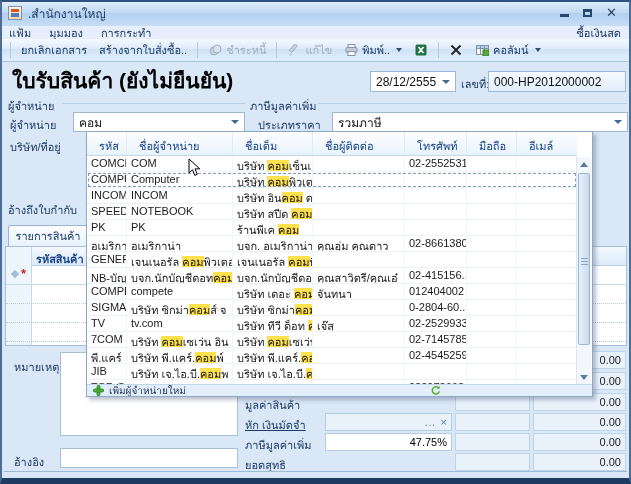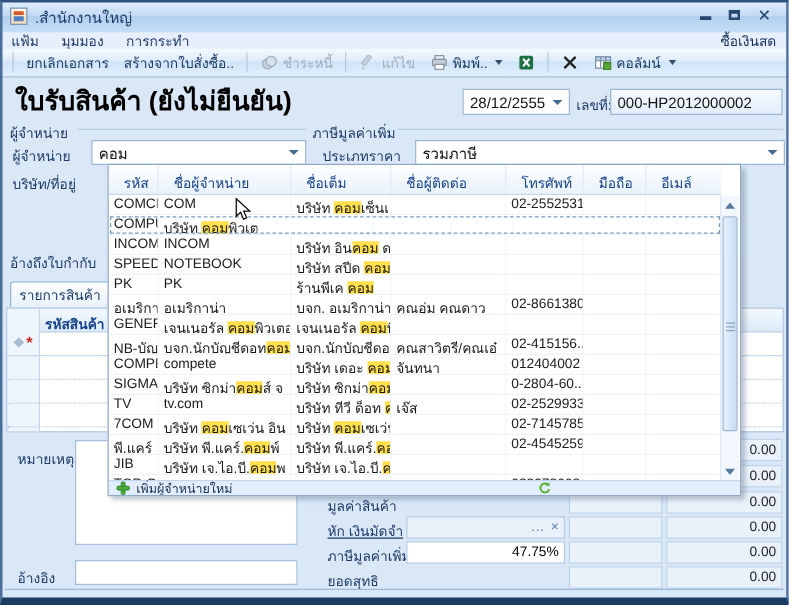--- a/index.html
+++ b/index.html
@@ -49,21 +49,21 @@
   .grid-rowhdr-col{position:absolute;left:0;top:0;width:26px;height:100%;border-right:1px solid #c6d9ec;background:#eef5fc;}
   .grid-col-label{position:absolute;left:30px;top:3px;font-size:11px;font-weight:bold;color:#15428b;}
   .grid-row{position:absolute;left:0;width:100%;height:19px;border-bottom:1px dotted #b9cde2;}
   .newrow-marker{position:absolute;left:6px;top:4px;display:flex;align-items:center;gap:3px;}
   .diamond{width:6px;height:6px;background:#a8bed6;transform:rotate(45deg);}
   .red-star{color:#cc2222;font-size:13px;font-weight:bold;line-height:8px;}
   
   .textarea{position:absolute;left:60px;top:290px;width:178px;height:84px;background:#fff;border:1px solid #a5c0dc;}
   .ref-input{position:absolute;left:60px;top:386px;width:178px;height:20px;background:#fff;border:1px solid #a5c0dc;}
   
-  .tot-label{position:absolute;left:262px;font-size:11px;color:#1e3c67;white-space:nowrap;}
+  .tot-label{position:absolute;left:245px;font-size:11px;color:#1e3c67;white-space:nowrap;}
   .tot-link{text-decoration:underline;}
   .tot-input{position:absolute;left:325px;width:127px;height:18px;border:1px solid #b3cbe3;font-size:11px;display:flex;align-items:center;}
   .tot-mid{position:absolute;left:455px;width:75px;height:18px;background:#e9f2fb;border:1px solid #bdd3e9;}
   .tot-val{position:absolute;left:533px;width:93px;height:18px;background:#e9f2fb;border:1px solid #bdd3e9;
     font-size:11px;color:#222;display:flex;align-items:center;justify-content:flex-end;padding-right:4px;}
   .panel-line{position:absolute;left:4px;top:409px;width:623px;height:1px;background:#9db9d8;}
   
   .popup{position:absolute;left:86px;top:69px;width:507px;height:266px;background:#fff;border:1px solid #8fa8c5;
     box-shadow:3px 3px 4px rgba(60,80,110,.35);z-index:40;overflow:hidden;}
   .pop-header{position:absolute;left:0;top:0;width:490px;height:24px;background:linear-gradient(#fdfeff,#e9f2fb);
@@ -281,20 +281,21 @@
             <span class="cell c0">COMCE...</span>
             <span class="cell c1">COM</span>
             <span class="cell c2">บริษัท <span class="hl">คอม</span>เซ็นเต...</span>
             <span class="cell c3"></span>
             <span class="cell c4">02-2552531</span>
             <span class="cell c5"></span>
             <span class="cell c6"></span>
           </div>
           <div class="pop-row focused">
             <span class="cell c0">COMPU...</span>
+            <span class="cell c1">Computer</span>
             <span class="cell c2">บริษัท <span class="hl">คอม</span>พิวเตอร์...</span>
             <span class="cell c3"></span>
             <span class="cell c4"></span>
             <span class="cell c5"></span>
             <span class="cell c6"></span>
           </div>
           <div class="pop-row">
             <span class="cell c0">INCOM</span>
             <span class="cell c1">INCOM</span>
             <span class="cell c2">บริษัท อิน<span class="hl">คอม</span> ดอ...</span>

